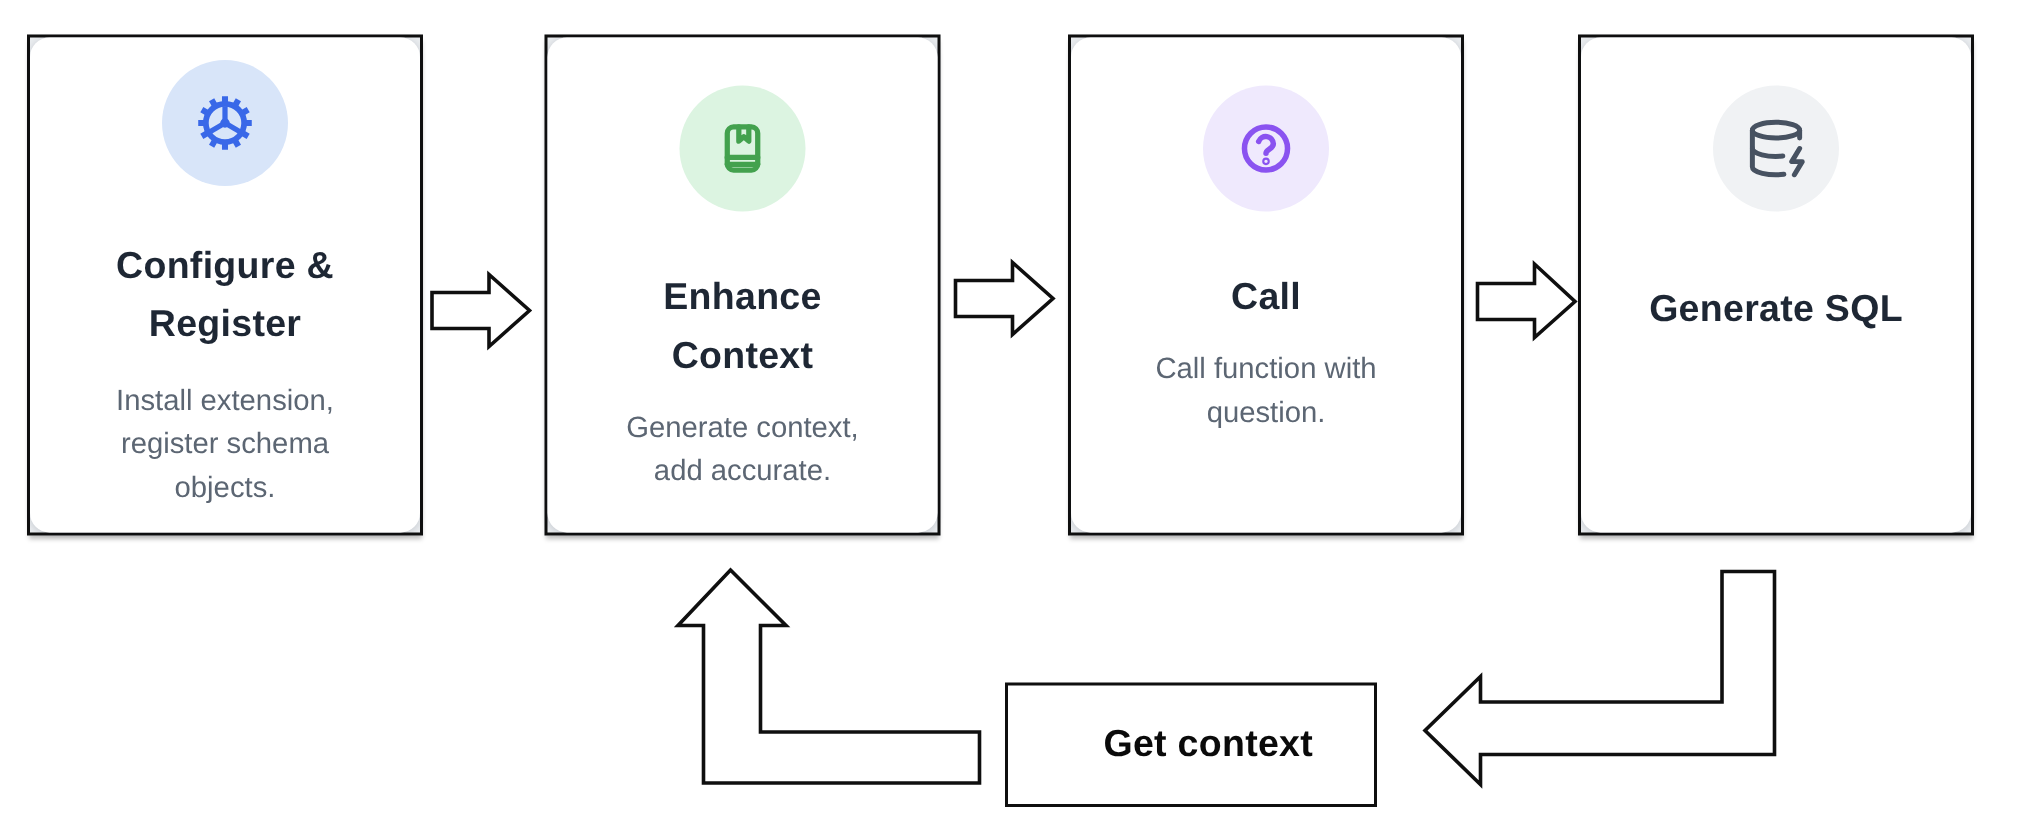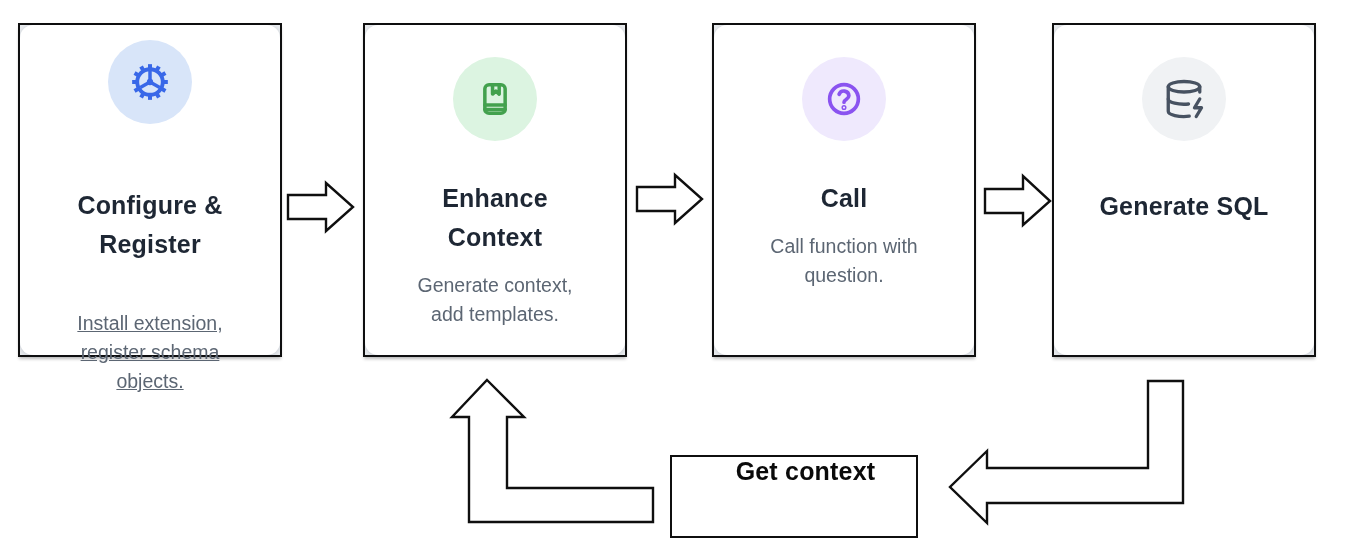--- a/index.html
+++ b/index.html
@@ -47,21 +47,21 @@
     background: #ffffff;
     border-radius: 13px;
     box-shadow: 0 1px 4px rgba(15,23,42,0.14);
     display: flex;
     flex-direction: column;
     align-items: center;
     text-align: center;
     padding-top: 32px;
     box-sizing: border-box;
   }
-  .card-1 .card-inner { padding-top: 15px; gap: 28px; }
+  .card-1 .card-inner { padding-top: 15px; }
 
   .icon-circle {
     width: 84px;
     height: 84px;
     border-radius: 50%;
     display: flex;
     align-items: center;
     justify-content: center;
     margin-bottom: 38px;
     flex: 0 0 auto;
@@ -77,34 +77,35 @@
     color: #1e2734;
     letter-spacing: 0.2px;
   }
   .card-desc {
     margin-top: 14px;
     font-size: 19.5px;
     line-height: 29px;
     font-weight: 400;
     color: #5c6673;
   }
-  .card-1 .card-desc { margin-top: 17px; text-decoration: underline; }
+  .card-1 .card-desc { margin-top: 17px; }
   .card-4 .card-desc { margin-top: 8px; }
 
   
   .loop-box {
     position: absolute;
     left: 670px;
     top: 455px;
     width: 248px;
     height: 83px;
     box-sizing: border-box;
     border: 2.5px solid #0f0f0f;
     background: #ffffff;
     display: flex;
+    align-items: center;
     justify-content: center;
     padding-left: 23px;
   }
   .loop-box-label {
     font-size: 25px;
     font-weight: 700;
     color: #0a0a0a;
     letter-spacing: 0.2px;
   }
 </style>
@@ -169,21 +170,21 @@
           <line x1="6.2" y1="15.4" x2="17.8" y2="15.4"></line>
           <line x1="6.2" y1="18" x2="17.8" y2="18"></line>
         </svg>
       </div>
       <div class="card-title">
         <span>Enhance</span><br>
         <span>Context</span>
       </div>
       <div class="card-desc">
         <span>Generate context,</span><br>
-        <span>add templates.</span>
+        <span>add accurate.</span>
       </div>
     </div>
   </div>
 
   <div class="card card-3">
     <div class="card-inner">
       <div class="icon-circle" style="background-color: rgb(239, 233, 253);">
         <svg viewBox="0 0 24 24" fill="none" stroke-width="2.1" stroke-linecap="round" stroke-linejoin="round" stroke="#8a53f0">
           <circle cx="12" cy="12" r="8.2"></circle>
           <path d="M9.2 9.3a2.9 2.9 0 0 1 5.6.9c0 1.9-2.8 2.2-2.8 3.6"></path>

